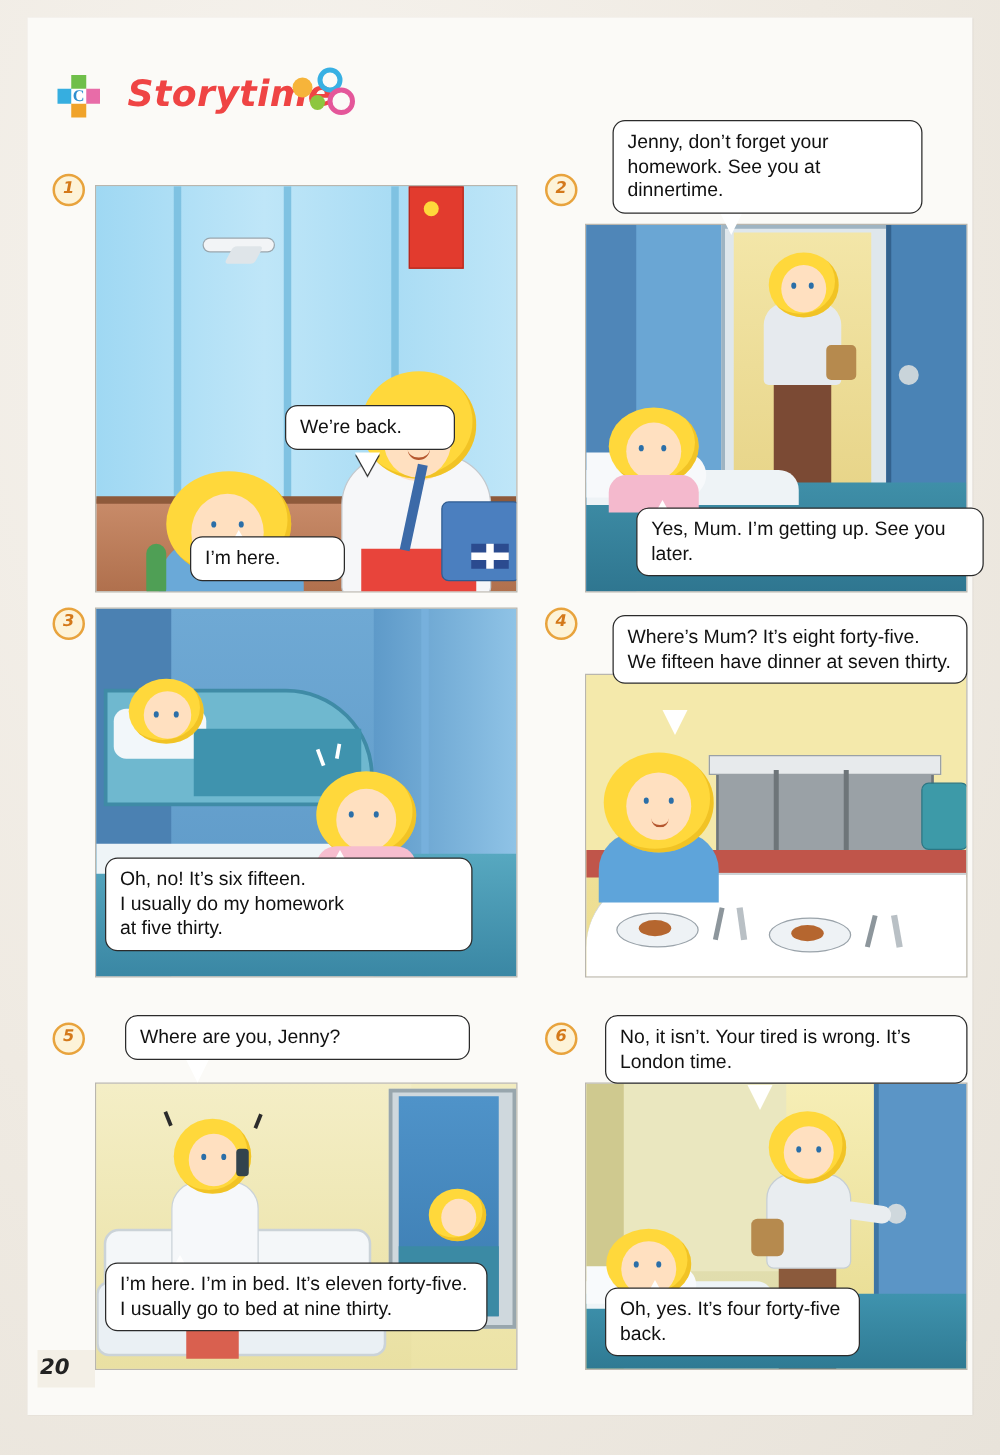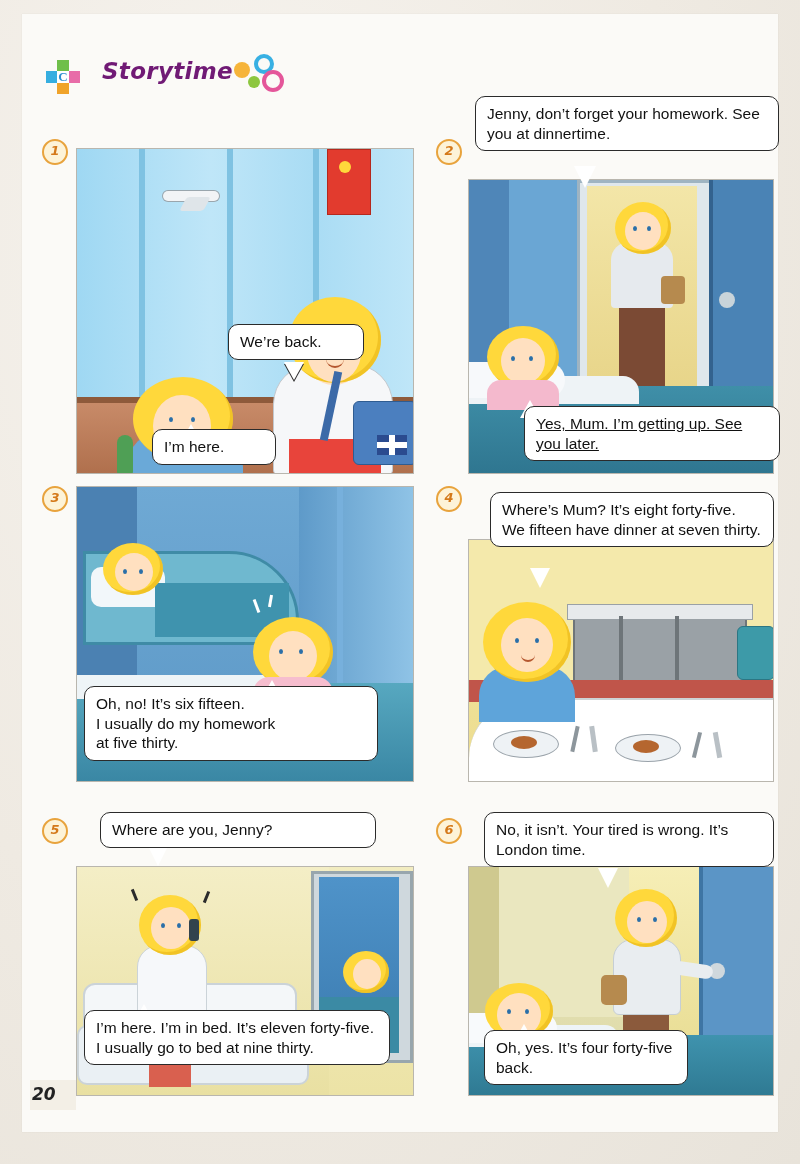--- a/index.html
+++ b/index.html
@@ -57,24 +57,24 @@
     color: #2f8fd0;
     font-family: "Liberation Serif", serif;
     font-size: 13px;
     font-weight: bold;
     line-height: 12px;
     text-align: center;
   }
   .storytime-title {
     position: absolute;
     left: 56px; top: 4px;
-    font-size: 23px;
+    font-size: 29px;
     font-weight: bold;
     font-style: italic;
-    color: #701a75;
+    color: #ef4444;
     letter-spacing: 0.3px;
     font-family: "DejaVu Sans", sans-serif;
   }
   .deco {
     position: absolute;
     left: 188px; top: 0px;
     width: 58px; height: 40px;
   }
   .deco .ring {
     position: absolute;
@@ -264,24 +264,24 @@
         <div class="fill" style="left:0; top:196px; width:170px; height:28px; background:#eef3f6; border-radius:0 16px 0 0;"></div>
         <div class="fill" style="left:0; top:182px; width:96px; height:36px; background:#f7f9fb; border-radius:0 18px 18px 0;"></div>
 
         <div class="hair" style="left:18px; top:146px; width:72px; height:62px;"></div>
         <div class="face" style="left:32px; top:158px; width:44px; height:46px;"></div>
         <div class="eye" style="left:42px; top:176px;"></div>
         <div class="eye" style="left:60px; top:176px;"></div>
         <div class="fill" style="left:18px; top:200px; width:72px; height:30px; background:#f4b9cd; border-radius:14px 14px 0 0;"></div>
       </div>
 
-      <div class="bubble" style="left:453px; top:82px; width:304px;">Jenny, don’t forget your homework. See you at dinnertime.</div>
+      <div class="bubble" style="left:468px; top:82px; width:248px;">Jenny, don’t forget your homework. See you at dinnertime.</div>
       <div class="tail" style="left:552px; top:152px; border-left:11px solid transparent; border-right:11px solid transparent; border-top:22px solid #ffffff;"></div>
 
-      <div class="bubble" style="left:502px; top:392px; width:256px;text-decoration:underline;">Yes, Mum. I’m getting up. See you later.</div>
+      <div class="bubble" style="left:487px; top:392px; width:278px;">Yes, Mum. I’m getting up. See you later.</div>
       <div class="tail" style="left:498px; top:386px; border-left:10px solid transparent; border-right:10px solid transparent; border-bottom:18px solid #ffffff;"></div>
     </div>
 
     <div class="num" style="left:20px; top:472px;">3</div>
     <div class="panel">
       <div class="art" style="left:54px; top:472px; width:336px; height:294px;
                   background: linear-gradient(#6fa9d4,#5b97c6);">
         <div class="fill" style="left:0; top:0; width:60px; height:294px; background:#4b81b2;"></div>
         <div class="fill" style="left:222px; top:0; width:114px; height:294px; background:linear-gradient(90deg,#5e9ac9,#8fc3e6);"></div>
         <div class="fill" style="left:260px; top:0; width:6px; height:294px; background:#77b0dc;"></div>

